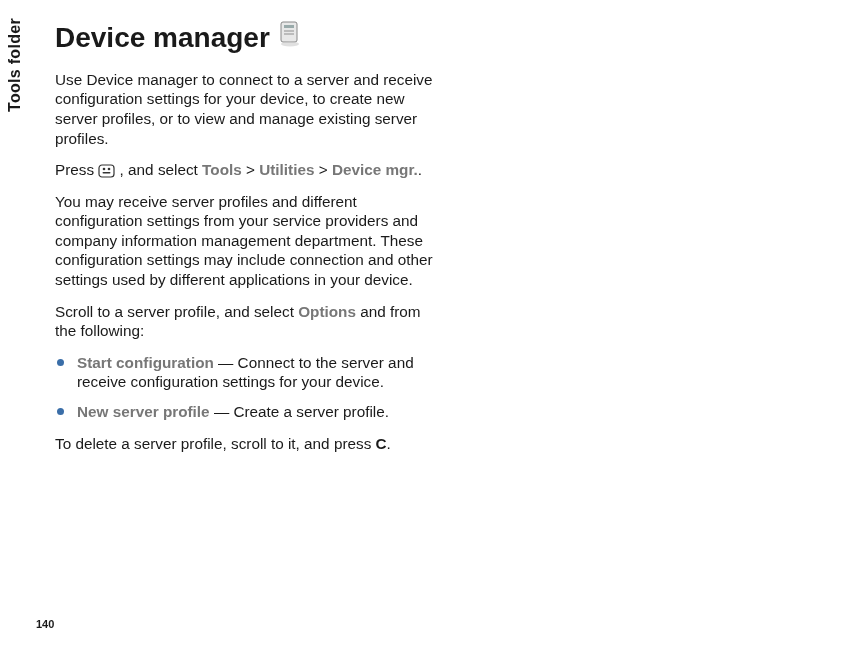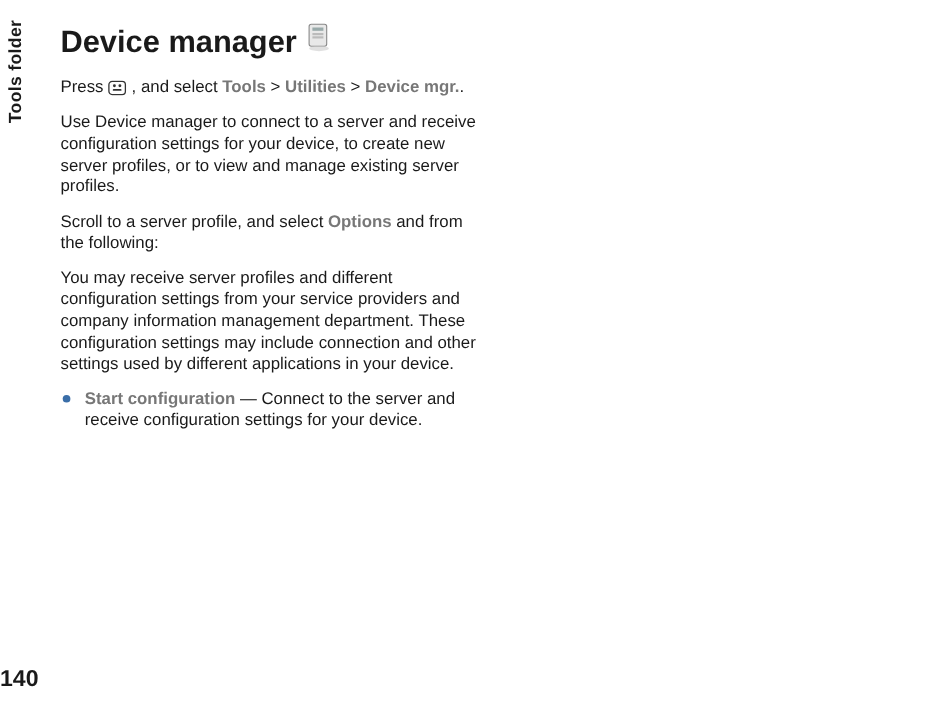--- a/index.html
+++ b/index.html
@@ -27,21 +27,22 @@
     white-space: nowrap;
     font-weight: bold;
     font-size: 16px;
     letter-spacing: 0.3px;
   }
   .page-num {
     position: absolute;
     left: 0;
     bottom: 20px;
     font-weight: bold;
-    font-size: 21px;
+    font-size: 11px;
+    padding-left: 36px;
   }
   .content {
     position: absolute;
     left: 55px;
     right: 8px;
     top: 8px;
     bottom: 8px;
     column-count: 2;
     column-gap: 24px;
     column-fill: auto;
@@ -112,39 +113,45 @@
       <svg viewBox="0 0 24 28">
         <rect x="3" y="2" width="16" height="20" rx="2" fill="#e8e8e8" stroke="#888" stroke-width="1"></rect>
         <rect x="6" y="5" width="10" height="3" fill="#9aa"></rect>
         <rect x="6" y="10" width="10" height="2" fill="#bbb"></rect>
         <rect x="6" y="13" width="10" height="2" fill="#bbb"></rect>
         <ellipse cx="12" cy="24" rx="9" ry="2.5" fill="#ccc" opacity="0.6"></ellipse>
       </svg>
     </span>
   </h1>
 
+  <p>Use Device manager to connect to a server and receive configuration settings for your device, to create new server profiles, or to view and manage existing server profiles.</p>
+
   <p>
     <span>Press </span><span class="key-icon">
         <svg viewBox="0 0 17 14">
           <rect x="1" y="1" width="15" height="12" rx="3" fill="#fff" stroke="#333" stroke-width="1.2"></rect>
           <circle cx="6" cy="5" r="1.3" fill="#333"></circle>
           <circle cx="11" cy="5" r="1.3" fill="#333"></circle>
           <rect x="4.5" y="8" width="8" height="1.6" rx="0.8" fill="#333"></rect>
         </svg>
       </span><span> , and select </span><span class="menu">Tools</span><span> &gt; </span><span class="menu">Utilities</span><span> &gt; </span><span class="menu">Device mgr.</span><span>.</span>
   </p>
 
-  <p>Use Device manager to connect to a server and receive configuration settings for your device, to create new server profiles, or to view and manage existing server profiles.</p>
+  <p>You may receive server profiles and different configuration settings from your service providers and company information management department. These configuration settings may include connection and other settings used by different applications in your device.</p>
 
   <p>
     <span>Scroll to a server profile, and select </span><span class="menu">Options</span><span> and from the following:</span>
   </p>
 
-  <p>You may receive server profiles and different configuration settings from your service providers and company information management department. These configuration settings may include connection and other settings used by different applications in your device.</p>
-
   <ul class="bullet-list">
     <li>
       <span class="menu">Start configuration</span><span> — Connect to the server and receive configuration settings for your device.</span>
     </li>
+    <li>
+      <span class="menu">New server profile</span><span> — Create a server profile.</span>
+    </li>
   </ul>
 
+  <p>
+    <span>To delete a server profile, scroll to it, and press </span><span class="bold">C</span><span>.</span>
+  </p>
 
 </div>
 
 </body></html>

